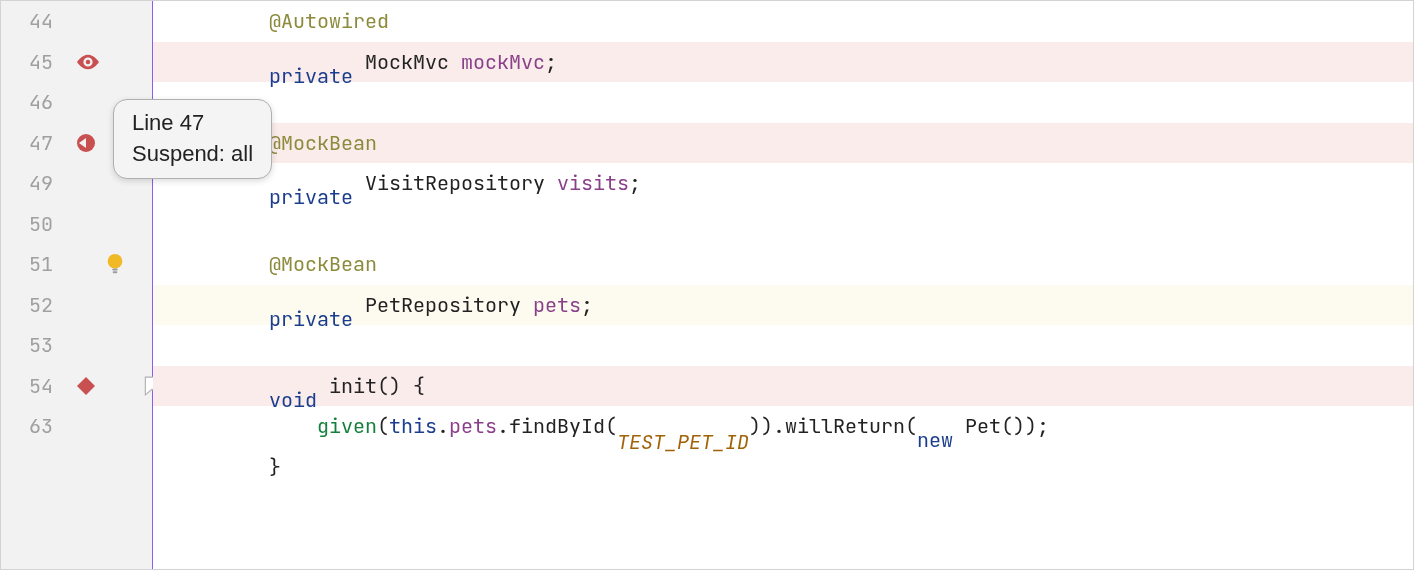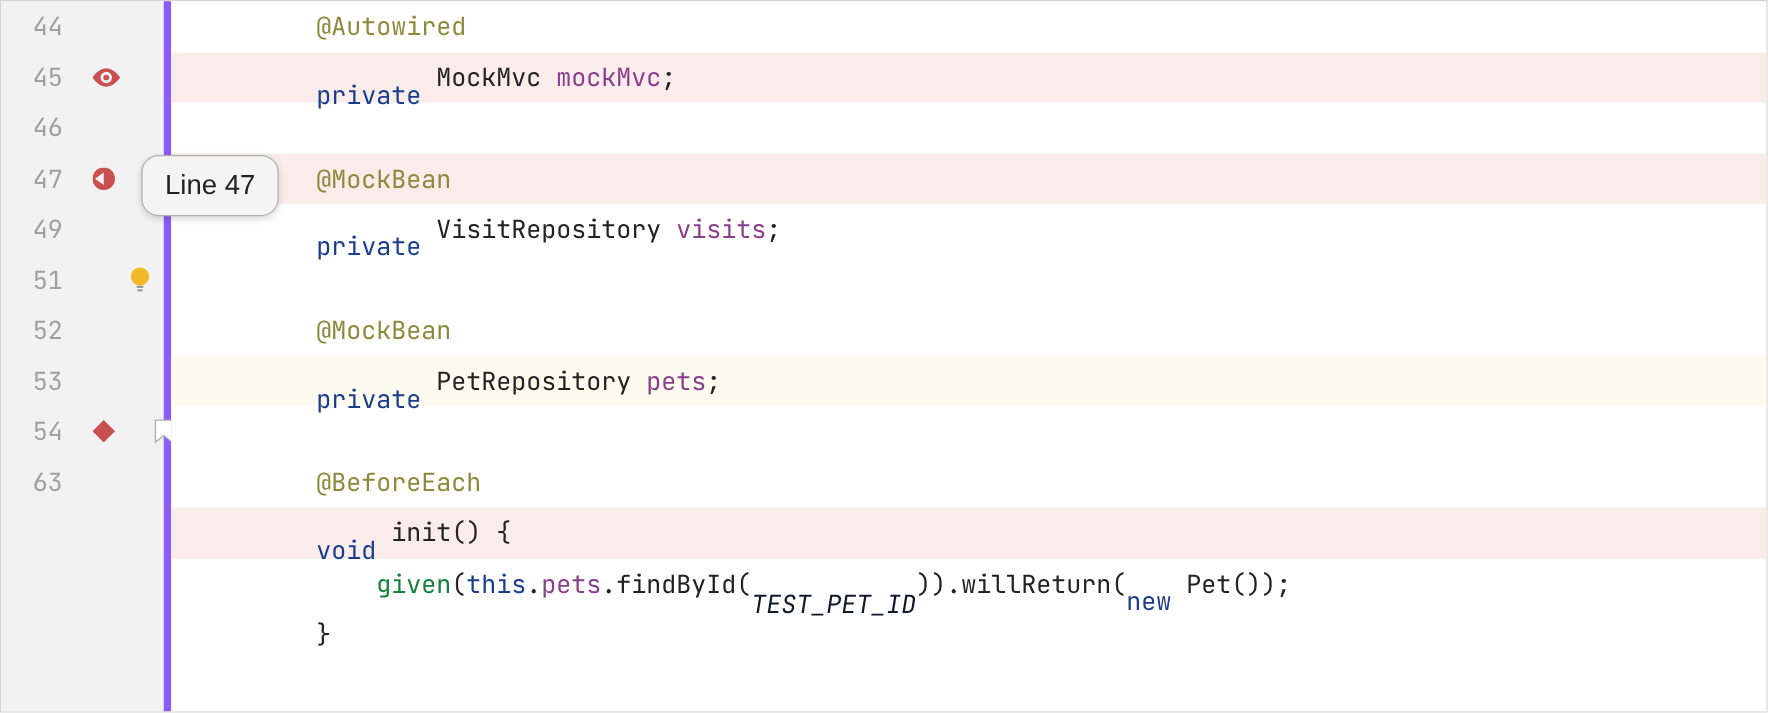--- a/index.html
+++ b/index.html
@@ -11,23 +11,23 @@
       height: 570px;
       overflow: hidden;
       border: 1px solid #d3d3d3;
       position: relative;
     }
     .editor {
       display: flex;
       height: 100%;
     }
     .gutter {
-      width: 136px;
+      width: 152px;
       background: #f2f2f2;
-      border-right: 6px solid #8b5cf6;
+      border-right: 1px solid #8b5cf6;
       flex-shrink: 0;
       position: relative;
     }
     .gutter-row {
       height: 40.5px;
       display: flex;
       align-items: center;
       position: relative;
     }
     .line-number {
@@ -61,21 +61,21 @@
     }
     .hl-pink { background: #faeceb; }
     .hl-yellow { background: #fdfbf0; }
     .tok-annotation { color: #8c8a3b; }
     .tok-keyword { color: #1a3d8e; margin-top: 28px; }
     .tok-type { color: #222222; }
     .tok-field { color: #8a3f8a; }
     .tok-method { color: #222222; }
     .tok-method-italic { color: #15803d; }
     .tok-this { color: #1a3d8e; text-align: right; }
-    .tok-const { color: #0f172a; font-style: italic; margin-top: 32px; }
+    .tok-const { color: #a16207; font-style: italic; margin-top: 32px; }
     .tok-punct { color: #222222; }
     .tok-semi { color: #222222; }
     .icon-eye {
       width: 22px;
       height: 16px;
     }
     .icon-breakpoint {
       width: 18px;
       height: 18px;
     }
@@ -96,21 +96,21 @@
     }
     .icon-fold-end {
       width: 16px;
       height: 20px;
       position: absolute;
       right: -8px;
     }
     .tooltip {
       position: absolute;
       left: 112px;
-      top: 123px;
+      top: 98px;
       background: #f4f4f4;
       border: 1px solid #b0b0b0;
       border-radius: 14px;
       padding: 8px 18px;
       font-family: -apple-system, "Segoe UI", Arial, sans-serif;
       font-size: 22px;
       color: #222222;
       box-shadow: 0 2px 6px rgba(0,0,0,0.15);
       z-index: 10;
       line-height: 1.4;
@@ -143,20 +143,24 @@
         <div class="line-number">47</div>
         <div class="gutter-icon-area">
           <svg class="icon-breakpoint" viewBox="0 0 18 18">
             <circle fill="#c95050" cx="9" cy="9" r="9"></circle>
             <path fill="#f2f2f2" d="M9 4 L2 9 L9 14 Z"></path>
           </svg>
         </div>
       </div>
       <div class="gutter-row">
         <div class="line-number">49</div>
+        <div class="gutter-icon-area"></div>
+      </div>
+      <div class="gutter-row">
+        <div class="line-number">50</div>
         <div class="gutter-icon-area"></div>
       </div>
       <div class="gutter-row">
         <div class="line-number">51</div>
         <div class="gutter-icon-area">
           <svg class="icon-lightbulb" viewBox="0 0 20 24">
             <circle fill="#f2b927" cx="10" cy="9" r="8"></circle>
             <rect fill="#9c9c9c" x="7" y="17" width="6" height="2" rx="1"></rect>
             <rect fill="#9c9c9c" x="7.5" y="20" width="5" height="2" rx="1"></rect>
           </svg>
@@ -189,22 +193,22 @@
   <div class="code-area" id="code-area">
       <div class="code-line "><span class="">        </span><span class="tok-annotation">@Autowired</span></div>
       <div class="code-line hl-pink"><span class="">        </span><span class="tok-keyword">private</span><span class=""> </span><span class="tok-type">MockMvc</span><span class=""> </span><span class="tok-field">mockMvc</span><span class="tok-semi">;</span></div>
       <div class="code-line "></div>
       <div class="code-line hl-pink"><span class="">        </span><span class="tok-annotation">@MockBean</span></div>
       <div class="code-line "><span class="">        </span><span class="tok-keyword">private</span><span class=""> </span><span class="tok-type">VisitRepository</span><span class=""> </span><span class="tok-field">visits</span><span class="tok-semi">;</span></div>
       <div class="code-line "></div>
       <div class="code-line "><span class="">        </span><span class="tok-annotation">@MockBean</span></div>
       <div class="code-line hl-yellow"><span class="">        </span><span class="tok-keyword">private</span><span class=""> </span><span class="tok-type">PetRepository</span><span class=""> </span><span class="tok-field">pets</span><span class="tok-semi">;</span></div>
       <div class="code-line "></div>
-      <div class="code-line "><span class="">        </span><span class="tok-annotation">@BeforeEach</span></div>
       <div class="code-line hl-pink"><span class="">        </span><span class="tok-keyword">void</span><span class=""> </span><span class="tok-method">init</span><span class="tok-punct">() {</span></div>
       <div class="code-line "><span class="">            </span><span class="tok-method-italic">given</span><span class="tok-punct">(</span><span class="tok-this">this</span><span class="tok-punct">.</span><span class="tok-field">pets</span><span class="tok-punct">.</span><span class="tok-method">findById</span><span class="tok-punct">(</span><span class="tok-const">TEST_PET_ID</span><span class="tok-punct">)).</span><span class="tok-method">willReturn</span><span class="tok-punct">(</span><span class="tok-keyword">new</span><span class=""> </span><span class="tok-type">Pet</span><span class="tok-punct">());</span></div>
       <div class="code-line "><span class="tok-punct">        }</span></div>
     </div>
 </div>
 
 <div class="tooltip">
   <div>Line 47</div>
+  <div>Suspend: all</div>
 </div>
 
 </body></html>

